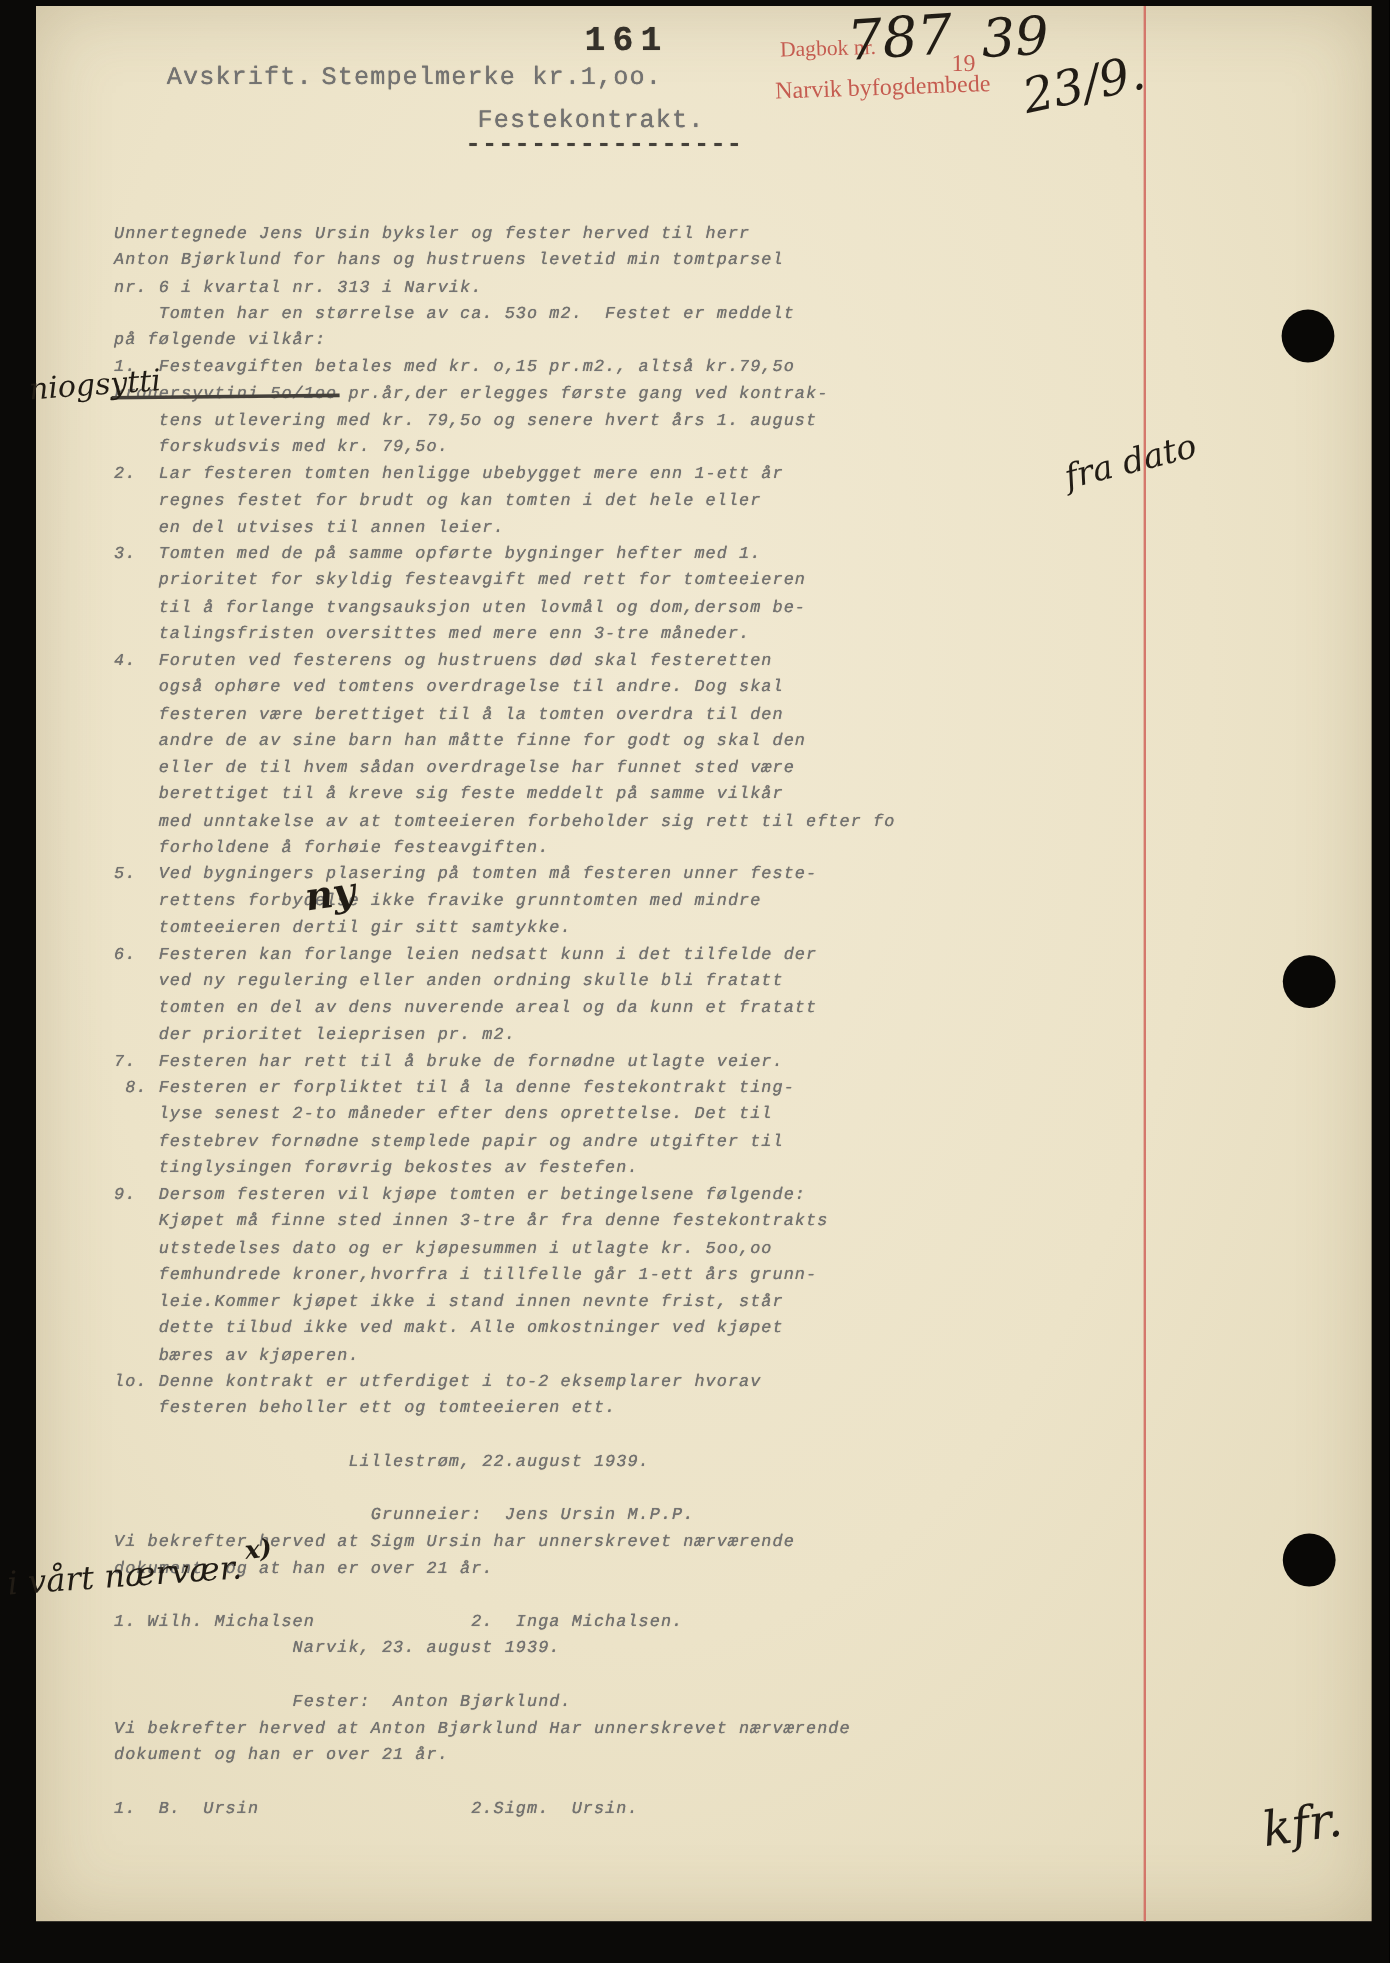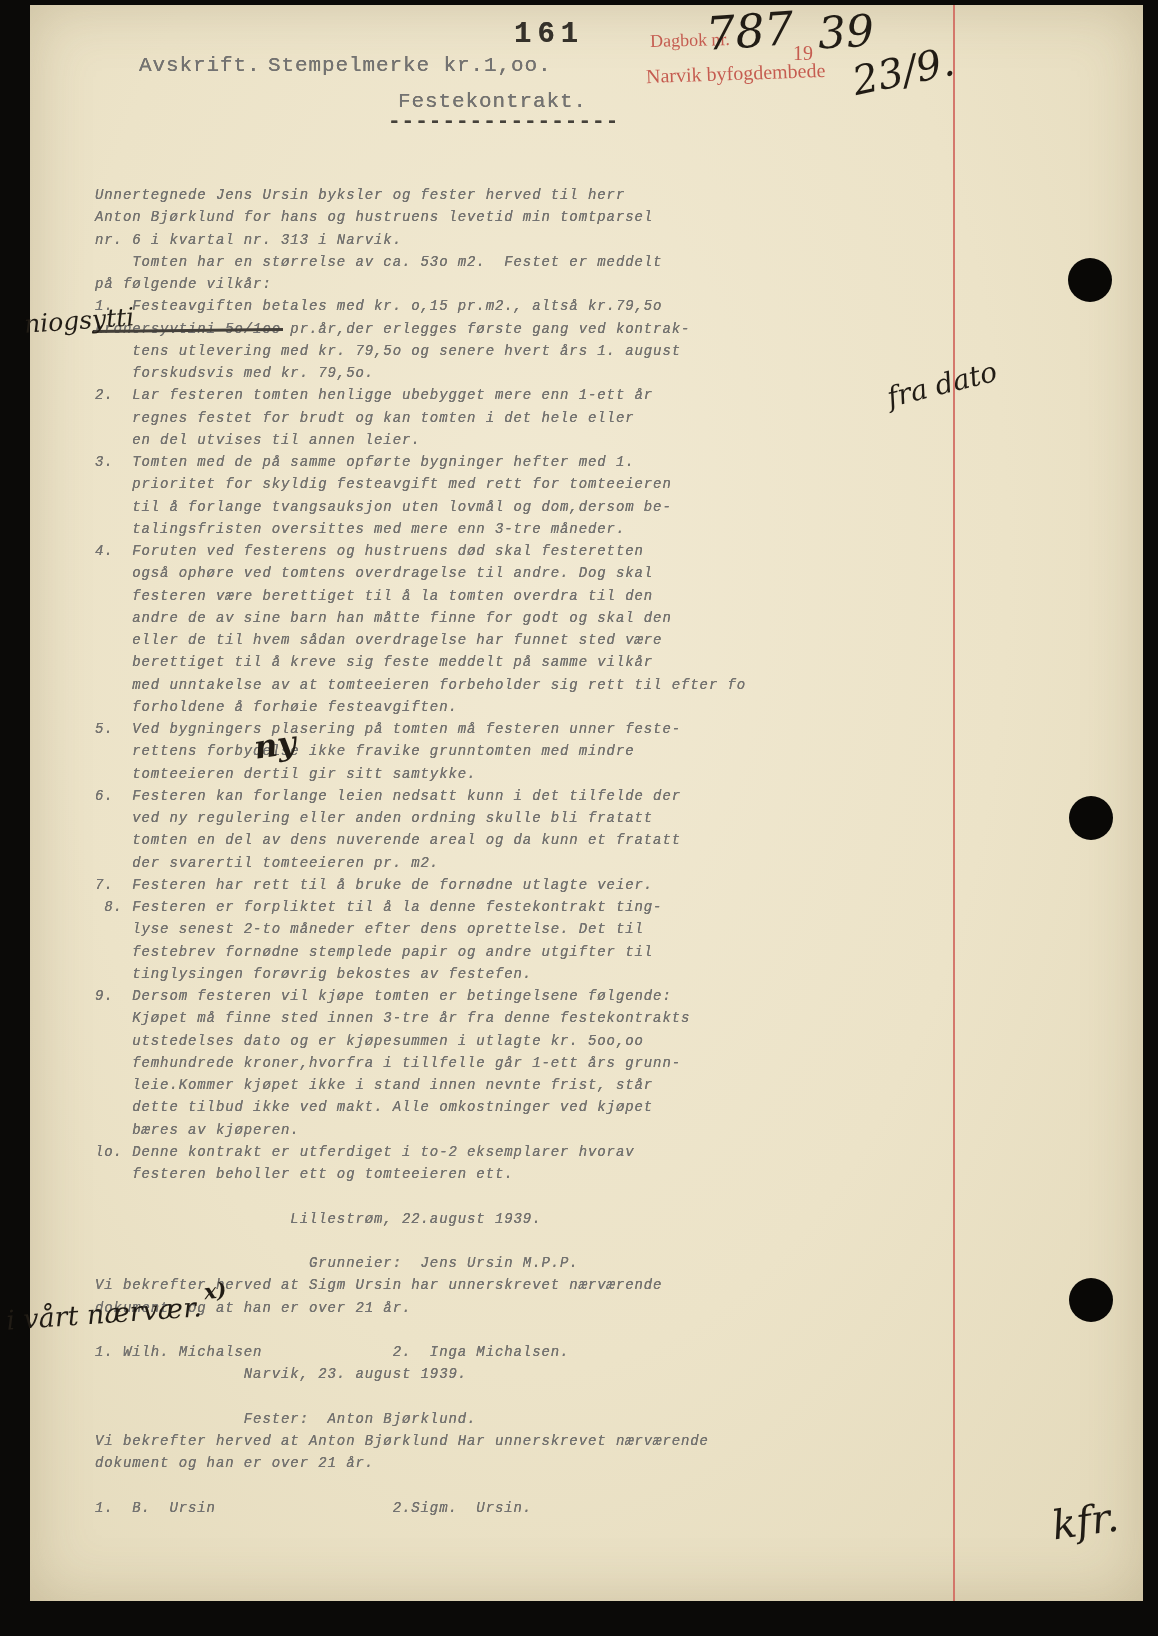--- a/index.html
+++ b/index.html
@@ -30,21 +30,21 @@
 <body>
 
 <div id="page">
   <div id="paper"></div>
   <div id="red-line"></div>
 
   <div class="hole" style="left:1068px;top:258px;"></div>
   <div class="hole" style="left:1069px;top:796px;"></div>
   <div class="hole" style="left:1069px;top:1278px;"></div>
 
-  <div class="hdr typed" id="page-number" style="left:514px;top:18px;">161</div>
+  <div class="hdr typed" id="page-number" style="left:487px;top:18px;">161</div>
   <div class="hdr typed" style="left:139px;top:54px;">Avskrift.</div>
   <div class="hdr typed" style="left:268px;top:54px;">Stempelmerke kr.1,oo.</div>
   <div class="hdr typed" style="left:398px;top:90px;">Festekontrakt.</div>
   <div class="hdr typed" id="underline-dashes" style="left:388px;top:110px;">-----------------</div>
 
   <div class="stamp" style="left:650px;top:30px;font-size:18px;transform:rotate(-1.5deg);">Dagbok nr.</div>
   <div class="hw" style="left:706px;top:4px;font-size:46px;transform:rotate(-4deg);">787</div>
   <div class="stamp" style="left:793px;top:42px;font-size:20px;">19</div>
   <div class="hw" style="left:818px;top:6px;font-size:44px;transform:rotate(-3deg);">39</div>
   <div class="stamp" style="left:646px;top:62px;font-size:20px;transform:rotate(-2deg);">Narvik byfogdembede</div>
@@ -74,21 +74,21 @@
       <div class="line">    eller de til hvem sådan overdragelse har funnet sted være</div>
       <div class="line">    berettiget til å kreve sig feste meddelt på samme vilkår</div>
       <div class="line">    med unntakelse av at tomteeieren forbeholder sig rett til efter fo</div>
       <div class="line">    forholdene å forhøie festeavgiften.</div>
       <div class="line">5.  Ved bygningers plasering på tomten må festeren unner feste-</div>
       <div class="line">    rettens forbydelse ikke fravike grunntomten med mindre</div>
       <div class="line">    tomteeieren dertil gir sitt samtykke.</div>
       <div class="line">6.  Festeren kan forlange leien nedsatt kunn i det tilfelde der</div>
       <div class="line">    ved ny regulering eller anden ordning skulle bli fratatt</div>
       <div class="line">    tomten en del av dens nuverende areal og da kunn et fratatt</div>
-      <div class="line">    der svarertil tomteeieren pr. m2.</div>
+      <div class="line">    der prioritet leieprisen pr. m2.</div>
       <div class="line">7.  Festeren har rett til å bruke de fornødne utlagte veier.</div>
       <div class="line"> 8. Festeren er forpliktet til å la denne festekontrakt ting-</div>
       <div class="line">    lyse senest 2-to måneder efter dens oprettelse. Det til</div>
       <div class="line">    festebrev fornødne stemplede papir og andre utgifter til</div>
       <div class="line">    tinglysingen forøvrig bekostes av festefen.</div>
       <div class="line">9.  Dersom festeren vil kjøpe tomten er betingelsene følgende:</div>
       <div class="line">    Kjøpet må finne sted innen 3-tre år fra denne festekontrakts</div>
       <div class="line">    utstedelses dato og er kjøpesummen i utlagte kr. 5oo,oo</div>
       <div class="line">    femhundrede kroner,hvorfra i tillfelle går 1-ett års grunn-</div>
       <div class="line">    leie.Kommer kjøpet ikke i stand innen nevnte frist, står</div>

